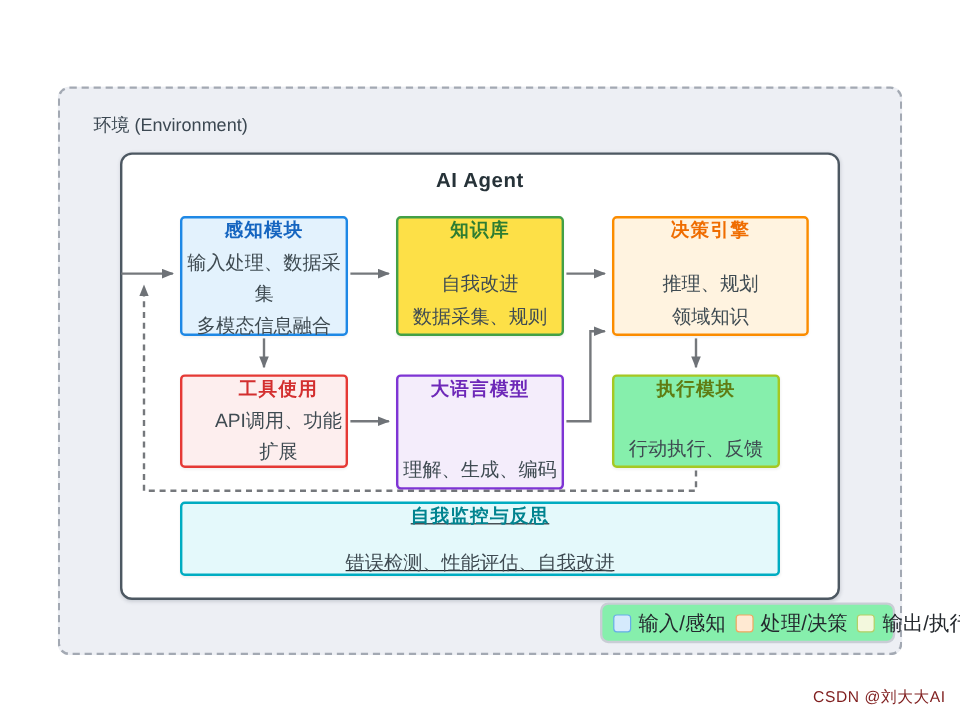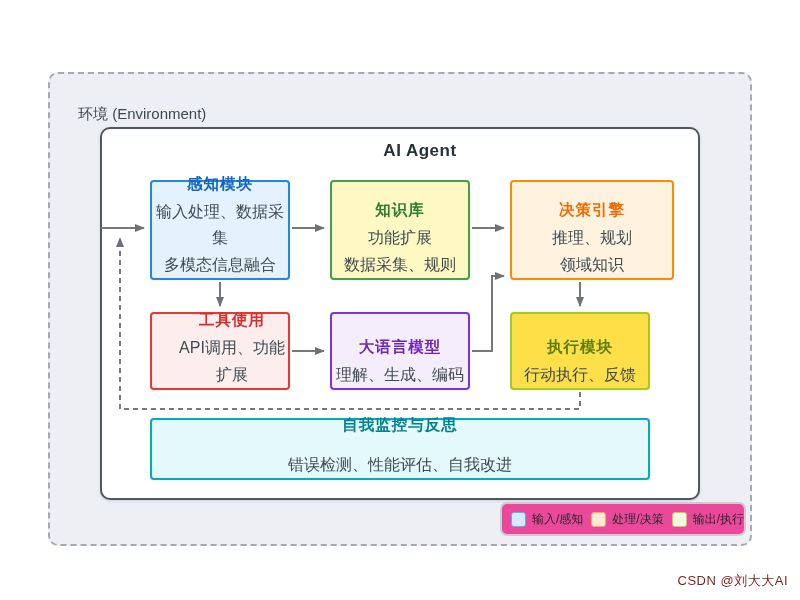--- a/index.html
+++ b/index.html
@@ -8,57 +8,57 @@
     font-family:"Liberation Sans","DejaVu Sans",sans-serif;color:#24292e;
   }
   .page-title{
     position:absolute;top:30px;left:0;width:100%;text-align:center;
     font-size:21px;font-weight:bold;color:#24292e;letter-spacing:.5px;
   }
   .env{
     position:absolute;left:48px;top:72px;width:704px;height:474px;box-sizing:border-box;
     background:#edeff4;border:2px dashed #a3a9b3;border-radius:10px;
   }
-  .env-label{position:absolute;left:78px;top:105px;font-size:15px;color:#3c4852;}
+  .env-label{position:absolute;left:78px;top:95px;font-size:15px;color:#3c4852;}
   .agent{
     position:absolute;left:100px;top:127px;width:600px;height:373px;box-sizing:border-box;
     background:#fff;border:2px solid #4d5862;border-radius:10px;
     box-shadow:0 1px 3px rgba(60,70,90,.18);
   }
   .agent-title{
     position:absolute;left:100px;top:141px;width:600px;text-align:center;
-    font-size:17px;font-weight:bold;color:#263238;letter-spacing:.5px;margin-left:20px;
+    font-size:17px;font-weight:bold;color:#263238;letter-spacing:.5px;
   }
   .arrows{position:absolute;left:0;top:0;width:800px;height:600px;pointer-events:none;}
   .mod{
     position:absolute;box-sizing:border-box;border:2.5px solid;border-radius:4px;
-    display:flex;flex-direction:column;align-items:center;justify-content:flex-end;
+    display:flex;flex-direction:column;align-items:center;justify-content:space-between;
     text-align:center;box-shadow:0 1px 2px rgba(0,0,0,.05);
   }
   .mod-title{font-size:15.5px;font-weight:bold;letter-spacing:1px;}
   .mod-sub{font-size:16px;color:#3f4b52;line-height:1.65;margin-top:4px;}
   .mod-blue  {border-color:#1e88e5;background:#e3f2fd;} .mod-blue   .mod-title{color:#1565c0;}
-  .mod-green {border-color:#43a047;background:#fef9c3;} .mod-green  .mod-title{color:#2e7d32;}
+  .mod-green {border-color:#43a047;background:#fde047;} .mod-green  .mod-title{color:#2e7d32;}
   .mod-orange{border-color:#fb8c00;background:#fff3e0;} .mod-orange .mod-title{color:#ef6c00;}
   .mod-red   {border-color:#e53935;background:#fdeeee;padding-left:24px;} .mod-red    .mod-title{color:#d32f2f;}
   .mod-purple{border-color:#7e34d4;background:#f4edfb;} .mod-purple .mod-title{color:#6d28b8;}
-  .mod-lime  {border-color:#a5c822;background:#fde047;} .mod-lime   .mod-title{color:#5f7c12;}
+  .mod-lime  {border-color:#a5c822;background:#86efac;} .mod-lime   .mod-title{color:#5f7c12;}
   .mod-teal  {border-color:#00acc1;background:#e4f9fb;} .mod-teal   .mod-title{color:#00838f;}
   .m-perception{left:150px;top:180px;width:140px;height:100px;}
   .m-knowledge {left:330px;top:180px;width:140px;height:100px;}
   .m-decision  {left:510px;top:180px;width:164px;height:100px;}
   .m-tools     {left:150px;top:312px;width:140px;height:78px;}
-  .m-llm       {left:330px;top:312px;width:140px;height:78px;}
+  .m-llm       {left:330px;top:312px;width:140px;height:96px;}
   .m-execution {left:510px;top:312px;width:140px;height:78px;}
-  .m-monitor   {left:150px;top:418px;width:500px;height:62px;}
+  .m-monitor   {left:150px;top:418px;width:500px;height:62px;text-decoration:underline;}
   .m-monitor .mod-sub{margin-top:16px;}
   .legend{
     position:absolute;left:500px;top:502px;width:246px;height:34px;box-sizing:border-box;
-    background:#ec4899;border:2px solid #c9cdd5;border-radius:7px;
-    display:flex;align-items:center;padding:0 9px;font-size:12px;color:#24292e;
+    background:#86efac;border:2px solid #c9cdd5;border-radius:7px;
+    display:flex;align-items:center;padding:0 9px;font-size:17px;color:#24292e;
   }
   .lg-item{display:flex;align-items:center;margin-right:8px;white-space:nowrap;}
   .lg-item:last-child{margin-right:0;}
   .lg-sw{width:15px;height:15px;box-sizing:border-box;border:1.5px solid;border-radius:3px;margin-right:6px;flex:none;}
   .sw-blue  {background:#d5eafc;border-color:#66aee8;}
   .sw-orange{background:#ffe9d2;border-color:#f2a760;}
   .sw-lime  {background:#f3f8dd;border-color:#b5cf65;}
   .watermark{position:absolute;right:12px;top:572px;font-size:13px;color:#7f1d1d;letter-spacing:.5px;}
 </style>
 </head>
@@ -95,21 +95,21 @@
     <div class="mod-title">感知模块</div>
     <div class="mod-sub">
       <div>输入处理、数据采集</div>
       <div>多模态信息融合</div>
     </div>
   </div>
 
   <div class="mod mod-green m-knowledge">
     <div class="mod-title">知识库</div>
     <div class="mod-sub">
-      <div>功能扩展</div>
+      <div>自我改进</div>
       <div>数据采集、规则</div>
     </div>
   </div>
 
   <div class="mod mod-orange m-decision">
     <div class="mod-title">决策引擎</div>
     <div class="mod-sub">
       <div>推理、规划</div>
       <div>领域知识</div>
     </div>

